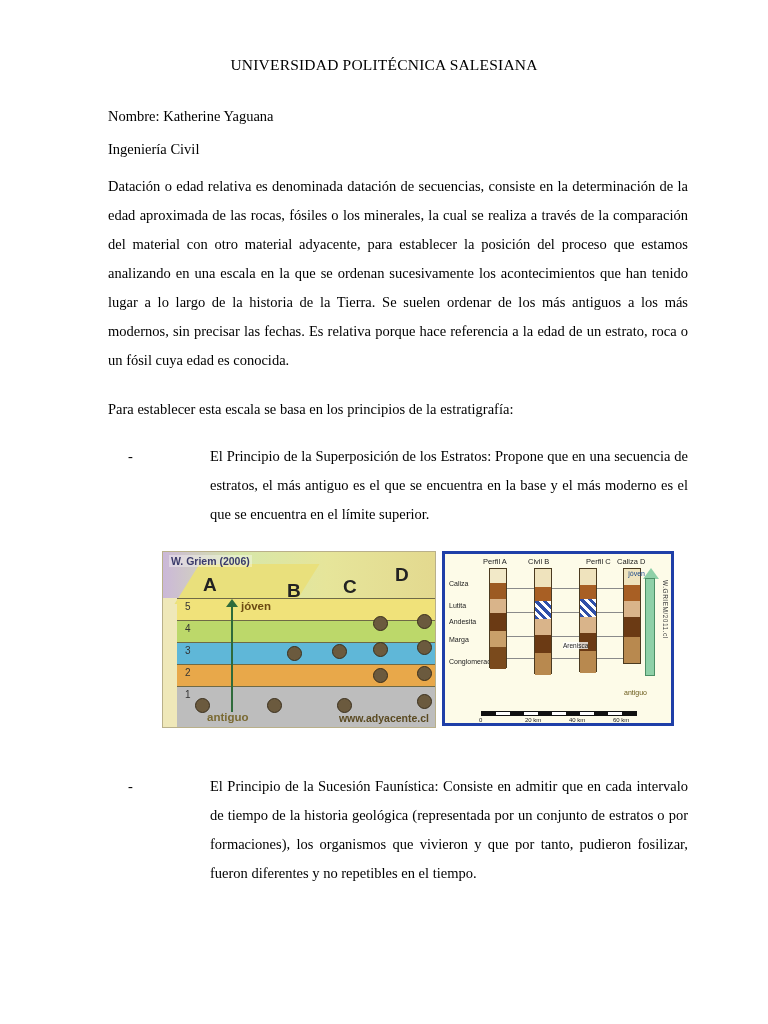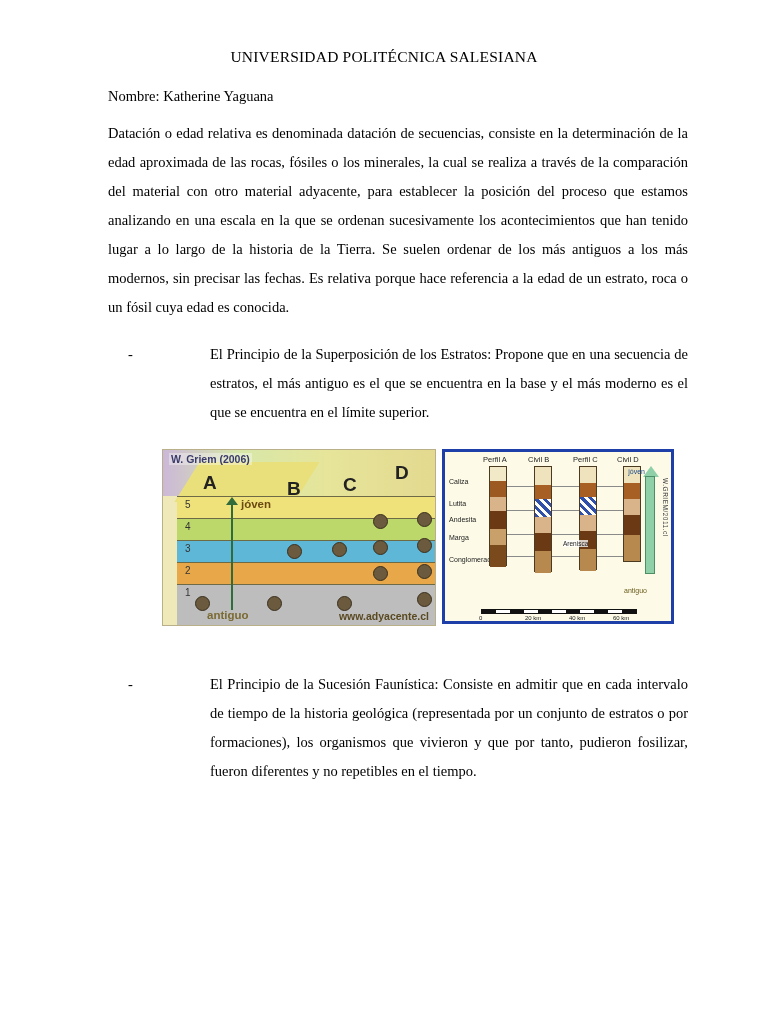--- a/index.html
+++ b/index.html
@@ -18,26 +18,26 @@
     position: relative;
     width: 768px;
     height: 1024px;
     box-sizing: border-box;
     padding: 40px 80px 0 108px;
   }
   .doc-title {
     text-align: center;
     font-size: 15.5px;
     letter-spacing: 0.2px;
-    margin: 8px 0 0 0;
+    margin: 16px 0 0 0;
     padding-right: 28px;
   }
   .meta-line {
     font-size: 14.5px;
-    margin-top: 22px;
+    margin-top: 34px;
   }
   .meta-line.second {
     margin-top: 16px;
   }
   .section-title {
     text-align: center;
     font-size: 15px;
     margin-top: 40px;
     padding-right: 28px;
   }
@@ -243,24 +243,26 @@
   }
 </style>
 </head>
 <body>
 
 <div class="page">
 
   <div class="doc-title">UNIVERSIDAD POLITÉCNICA SALESIANA</div>
 
   <div class="meta-line">Nombre: Katherine Yaguana</div>
+  <div class="meta-line second">Ingeniería Civil</div>
 
 
   <div class="body-par">Datación o edad relativa es denominada datación de secuencias, consiste en la determinación de la edad aproximada de las rocas, fósiles o los minerales, la cual se realiza a través de la comparación del material con otro material adyacente, para establecer la posición del proceso que estamos analizando en una escala en la que se ordenan sucesivamente los acontecimientos que han tenido lugar a lo largo de la historia de la Tierra. Se suelen ordenar de los más antiguos a los más modernos, sin precisar las fechas. Es relativa porque hace referencia a la edad de un estrato, roca o un fósil cuya edad es conocida.</div>
 
+  <div class="body-par tight">Para establecer esta escala se basa en los principios de la estratigrafía:</div>
 
   <div class="bullet">
     <div class="dash">-</div>
     <div class="btext">El Principio de la Superposición de los Estratos: Propone que en una secuencia de estratos, el más antiguo es el que se encuentra en la base y el más moderno es el que se encuentra en el límite superior.</div>
   </div>
 
   <div class="figures">
 
     <div class="figA">
       <div class="sky"></div>
@@ -311,22 +313,22 @@
 
       <div class="credit">www.adyacente.cl</div>
     </div>
 
     <div class="figB">
 
       <div class="profiles">
 
         <div class="prof-label" style="left:38px;">Perfil A</div>
         <div class="prof-label" style="left:83px;">Civil B</div>
-        <div class="prof-label" style="left:128px;">Perfil C</div>
-        <div class="prof-label" style="left:172px;">Civil D</div>
+        <div class="prof-label" style="left:141px;">Perfil C</div>
+        <div class="prof-label" style="left:172px;">Caliza D</div>
 
         <div class="rocklabel" style="top:26px;">Caliza</div>
         <div class="rocklabel" style="top:48px;">Lutita</div>
         <div class="rocklabel" style="top:64px;">Andesita</div>
         <div class="rocklabel" style="top:82px;">Marga</div>
         <div class="rocklabel" style="top:104px; width:28px; line-height:1.1;">Conglomerado</div>
 
         <div class="corrline" style="left:58px; top:34px; width:120px;"></div>
         <div class="corrline" style="left:58px; top:58px; width:120px;"></div>
         <div class="corrline" style="left:58px; top:82px; width:120px;"></div>

